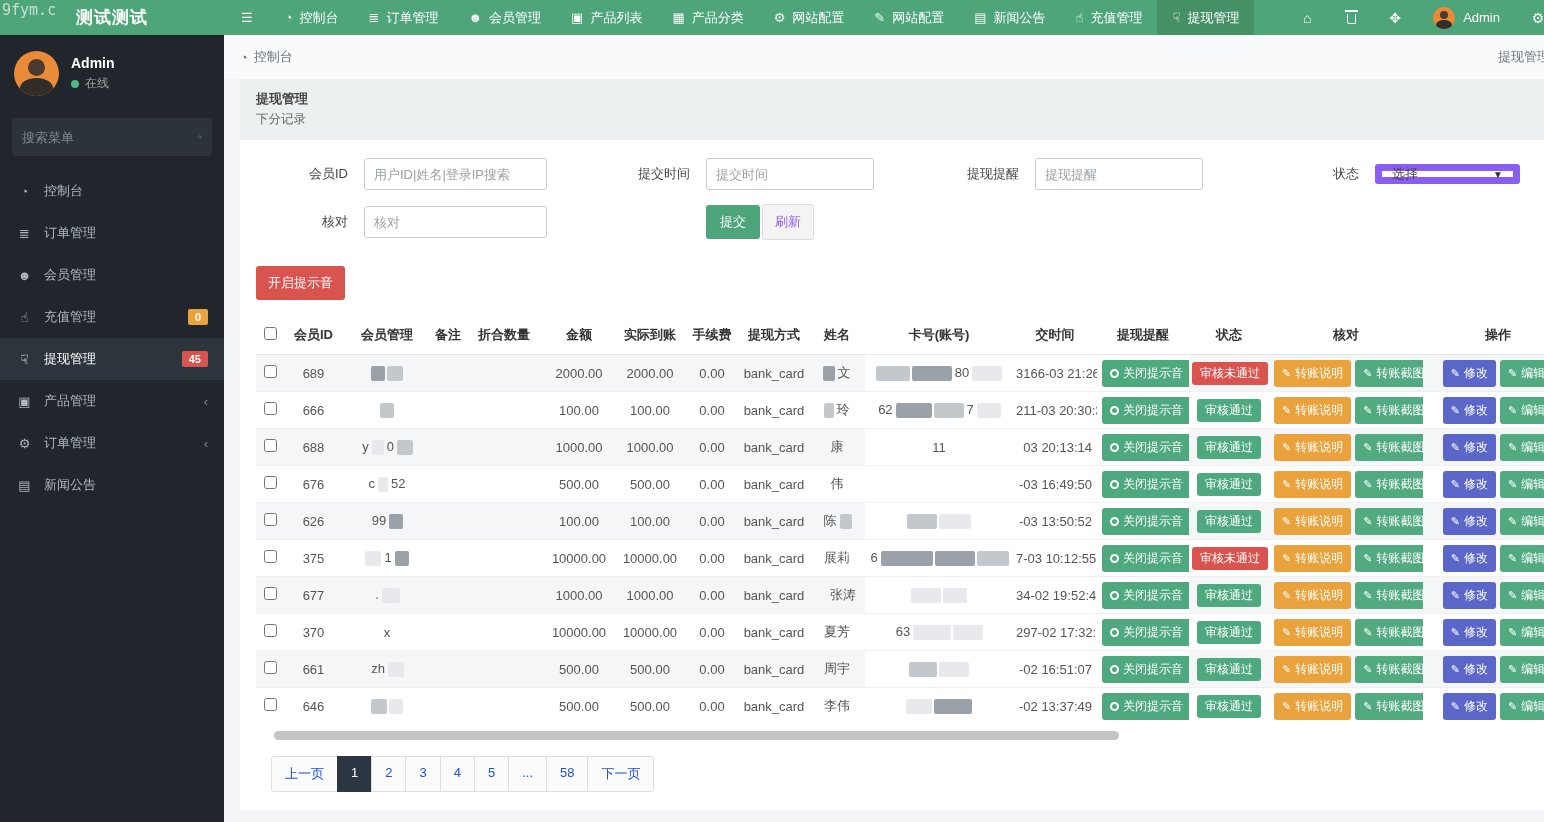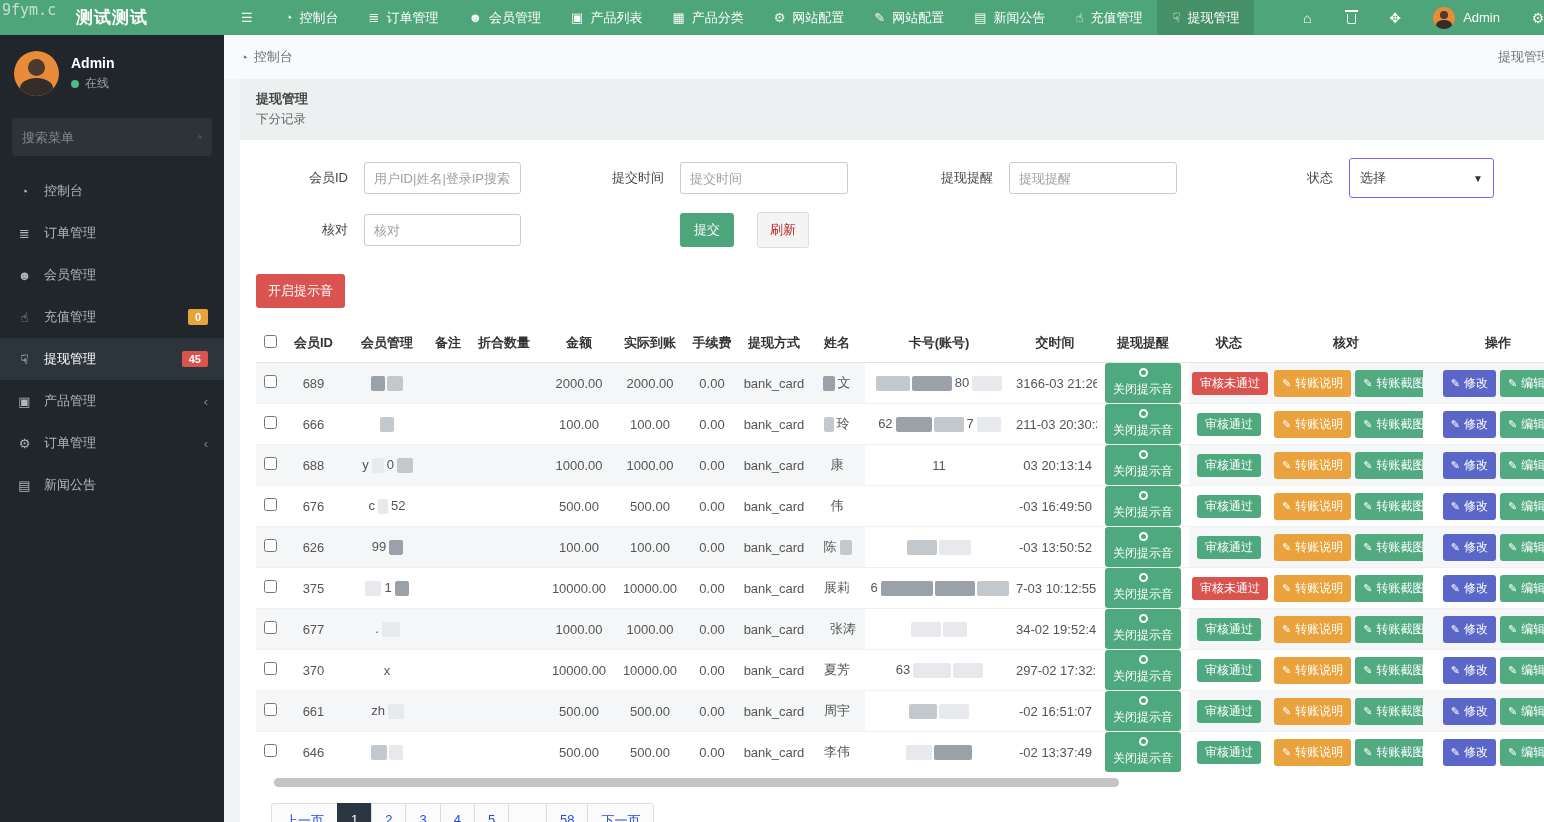--- a/index.html
+++ b/index.html
@@ -48,43 +48,43 @@
   .panel{margin-left:16px;background:#fff;}
   .panel-head{background:#edf0f1;padding:11px 16px 12px 16px;}
   .panel-head .title{font-weight:bold;color:#444;font-size:13px;}
   .panel-head .subtitle{color:#666;font-size:12.5px;margin-top:3px;}
   .panel-body{padding:18px 0 0 0;background:#fff;}
   
   .f-row{display:flex;align-items:center;margin-bottom:14px;}
   .f-label{text-align:right;padding-right:16px;color:#444;}
   .w1{width:124px;} .w2{width:159px;} .w3{width:161px;} .w4{width:172px;}
   .f-input{height:32px;border:1px solid #ccc;border-radius:3px;padding:0 9px;font-size:13px;color:#555;outline:none;}
-  .i1{width:157px;} .i2{width:168px;} .i3{width:168px;}
+  .i1{width:183px;} .i2{width:168px;} .i3{width:168px;}
   .f-input::placeholder{color:#9aa0a5;}
-  .f-select{width:145px;height:40px;border:1px solid #8b5cf6;border-radius:3px;background:#fff;display:flex;align-items:center;justify-content:space-between;padding:0 10px;color:#444;cursor:pointer;}
+  .f-select{width:145px;height:20px;border:7px solid #8b5cf6;border-radius:3px;background:#fff;display:flex;align-items:center;justify-content:space-between;padding:0 10px;color:#444;cursor:pointer;}
   .f-select .caret{font-size:10px;color:#333;}
   .btn{border:none;border-radius:3px;font-size:13px;cursor:pointer;display:inline-flex;align-items:center;gap:5px;}
   .btn-submit{background:#4da57c;color:#fff;padding:8px 14px;margin-left:0;}
-  .btn-refresh{background:#f4f4f4;color:#b91c1c;padding:8px 12px;border:1px solid #ddd;margin-left:23px;}
+  .btn-refresh{background:#f4f4f4;color:#8b5cf6;padding:8px 12px;border:1px solid #ddd;margin-left:2px;}
   .btn-sound{background:#d9534f;color:#fff;padding:8px 12px;margin:12px 0 16px 16px;}
   
   .table-wrap{width:1288px;overflow:hidden;margin-left:16px;}
   table{border-collapse:collapse;table-layout:fixed;width:1317px;font-size:13px;}
   th{font-weight:bold;color:#333;padding:10px 3px;border-bottom:1px solid #e4e4e4;text-align:center;white-space:nowrap;}
   td{padding:0 3px;height:37px;text-align:center;white-space:nowrap;overflow:hidden;color:#555;}
   tbody tr{border-top:1px solid #f0f0f0;}
   tbody tr:nth-child(odd){background:#f5f6f7;}
   td.white-bg{background:#fff;}
   td.time-cell{text-align:right;padding-right:5px;}
   .blob{display:inline-block;height:15px;border-radius:2px;vertical-align:middle;margin:0 1px;}
   .sa{background:#e7e9ec;} .sb{background:#c3c8cd;} .sc{background:#9aa1a9;}
   .badge{display:inline-block;padding:3px 8px;border-radius:3px;font-size:12px;color:#fff;}
   .badge.pass{background:#4fa97e;} .badge.fail{background:#d9534f;}
   .cell-btn{border:none;border-radius:3px;color:#fff;font-size:12px;padding:5px 8px;cursor:pointer;display:inline-flex;align-items:center;gap:4px;margin:0 2px;white-space:nowrap;}
-  .c-teal{background:#4fa97e;flex-direction:column;} .c-orange{background:#e9a23c;} .c-green{background:#52ab80;} .c-blue{background:#5a67c8;}
+  .c-teal{background:#4fa97e;} .c-orange{background:#e9a23c;} .c-green{background:#52ab80;} .c-blue{background:#5a67c8;}
   .circle-ico{display:inline-block;width:9px;height:9px;border:2px solid #fff;border-radius:50%;}
   .pencil{font-size:11px;}
   .hscroll{width:845px;height:9px;border-radius:5px;background:#c4c4c4;margin:6px 0 0 18px;cursor:pointer;}
   
   .pag-row{display:flex;justify-content:space-between;align-items:center;padding:16px 16px 18px 16px;background:#fff;margin-left:16px;}
   .pag-summary{display:flex;align-items:center;gap:6px;color:#666;}
   .page-size{border:1px solid #ccc;border-radius:3px;background:#f4f4f4;padding:5px 8px;display:inline-flex;align-items:center;gap:6px;color:#444;cursor:pointer;}
   .page-size .caret{font-size:9px;}
   .pager{display:flex;list-style:none;}
   .pager li{border:1px solid #ddd;margin-left:-1px;padding:8px 13px;background:#fbfbfb;color:#1d4ed8;cursor:pointer;font-size:13px;}

